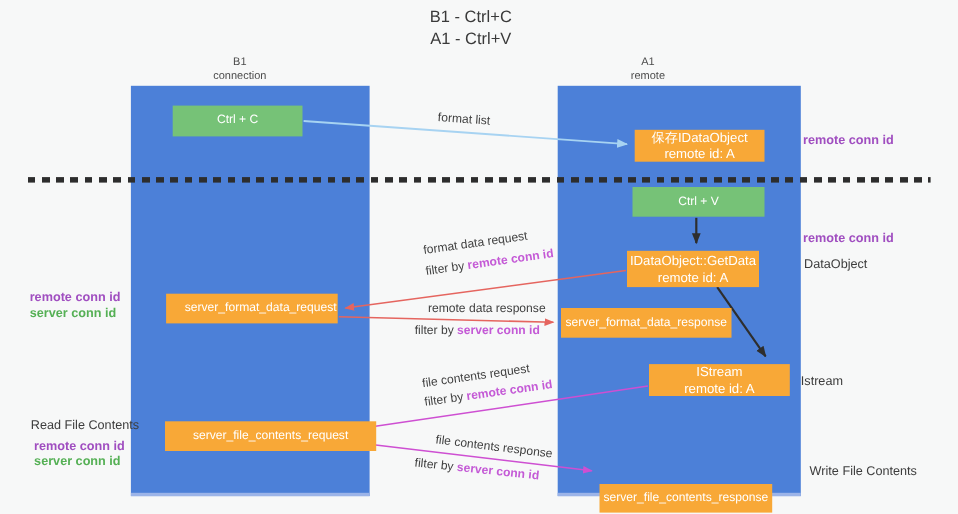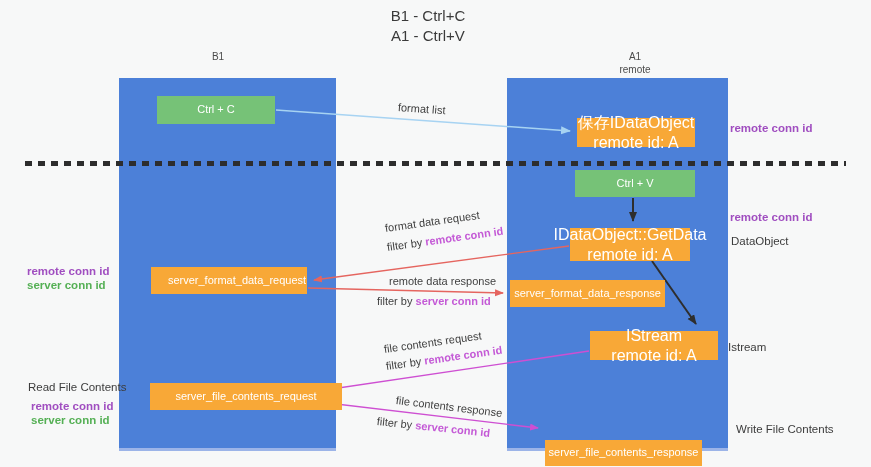--- a/index.html
+++ b/index.html
@@ -13,42 +13,43 @@
   .col-left{left:119px;width:217px;}
   .col-right{left:507px;width:221px;}
   .dashed-separator{position:absolute;left:25px;top:161px;width:821px;height:5px;
          background:repeating-linear-gradient(90deg,#2d2d2d 0 7px,transparent 7px 13px);}
   .arrows{position:absolute;left:0;top:0;pointer-events:none;}
   .box{position:absolute;display:flex;flex-direction:column;align-items:center;
        justify-content:center;color:#fff;font-size:11px;line-height:1.25;text-align:left;
        box-sizing:border-box;}
   .box.green{background:#76c277;}
   .box.orange{background:#f8a837;}
-  .box .bl{display:block;font-size:16px;}
+  .box .bl{display:block;font-size:12px;}
   .slabel{position:absolute;font-size:11.5px;color:#3c3c3c;white-space:nowrap;}
   .flabel{position:absolute;font-size:11px;color:#3f3f3f;white-space:nowrap;
           transform-origin:left center;}
   .purple{color:#a04ec0;font-weight:700;}
   .orchid{color:#c45ad6;font-weight:700;}
   .green-text{color:#55b055;font-weight:700;}
 </style>
 </head>
 <body>
 
 <div class="canvas">
 
   <div class="title">
     <div>B1 - Ctrl+C</div>
     <div>A1 - Ctrl+V</div>
   </div>
 
   <div class="lifeline-header" style="left:118px;top:50px;">
     <div>B1</div>
+    <div>connection</div>
   </div>
-  <div class="lifeline-header" style="left:535px;top:50px;">
+  <div class="lifeline-header" style="left:489px;top:50px;">
     <div>A1</div>
     <div>remote</div>
   </div>
 
   <div class="column col-left"></div>
   <div class="column col-right"></div>
 
   <div class="dashed-separator"></div>
 
   <svg class="arrows" width="871" height="467" viewBox="0 0 871 467">

